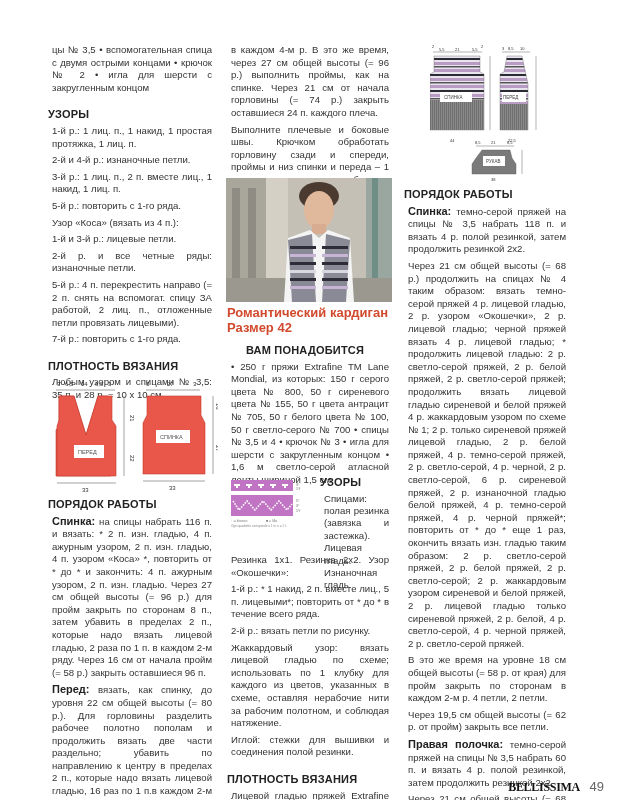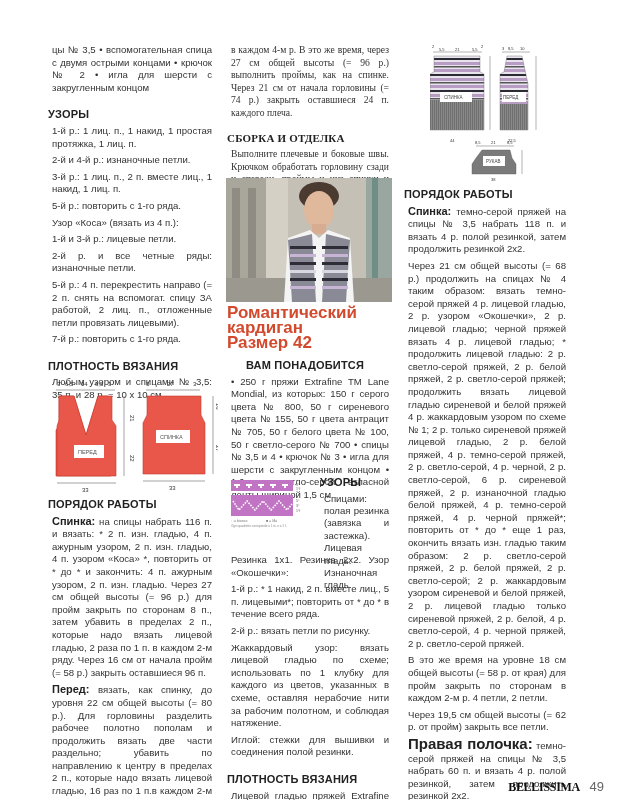--- a/index.html
+++ b/index.html
@@ -2,21 +2,21 @@
 <html><head>
 <meta charset="utf-8">
 <style>
   * { box-sizing: border-box; margin: 0; padding: 0; }
   html, body { width: 618px; height: 800px; background: #ffffff; overflow: hidden; }
   body { font-family: "Liberation Sans", sans-serif; color: #333; font-size: 9.6px; line-height: 12.6px; position: relative; }
   .col { position: absolute; }
   .p { text-align: justify; margin: 4px; }
   .h { font-weight: bold; font-size: 11px; color: #222; margin-top: 10px; margin-bottom: 1px; letter-spacing: 0.2px; }
   .b { font-weight: bold; color: #222; }
-  .red { color: #d24a2e; font-weight: bold; font-size: 17px; line-height: 15px; }
+  .red { color: #d24a2e; font-weight: bold; font-size: 13px; line-height: 15px; }
   .footer { position: absolute; right: 14px; bottom: 6px; font-size: 13px; }
   .brand { font-family: "Liberation Serif", serif; font-weight: bold; font-size: 12px; letter-spacing: -0.3px; color: #111; margin-right: 6px; margin-top: 46px; }
   .pnum { color: #666; font-size: 13px; }
   svg text { font-family: "Liberation Sans", sans-serif; }
 </style>
 </head>
 <body>
 
 <div class="col" style="left:48px; top:40px; width:168px;">
   <p class="p">цы № 3,5 • вспомогательная спица с двумя острыми концами • крючок № 2 • игла для шерсти с закругленным концом</p>
@@ -72,23 +72,22 @@
     <text x="121" y="117" font-size="6" fill="#333">33</text>
   </svg>
 </div>
 
 <div class="col" style="left:48px; top:498px; width:168px;">
   <div class="h" style="margin-top:0;">ПОРЯДОК РАБОТЫ</div>
   <p class="p"><span class="b" style="font-size:11px;">Спинка:</span><span> на спицы набрать 116 п. и вязать: * 2 п. изн. гладью, 4 п. ажурным узором, 2 п. изн. гладью, 4 п. узором «Коса» *, повторить от * до * и закончить: 4 п. ажурным узором, 2 п. изн. гладью. Через 27 см общей высоты (= 96 р.) для пройм закрыть по сторонам 8 п., затем убавить в пределах 2 п., которые надо вязать лицевой гладью, 2 раза по 1 п. в каждом 2-м ряду. Через 16 см от начала пройм (= 58 р.) закрыть оставшиеся 96 п.</span></p>
   <p class="p"><span class="b" style="font-size:11px;">Перед:</span><span> вязать, как спинку, до уровня 22 см общей высоты (= 80 р.). Для горловины разделить рабочее полотно пополам и продолжить вязать две части раздельно; убавить по направлению к центру в пределах 2 п., которые надо вязать лицевой гладью, 16 раз по 1 п.в каждом 2-м р., 8 раз по 1 п.</span></p>
 </div>
 
-<div class="col" style="left:227px; top:40px; width:166px;font-family:Liberation Serif, serif;">
+<div class="col" style="left:227px; top:40px; width:166px;">
   <p class="p">в каждом 4-м р. В это же время, через 27 см общей высоты (= 96 р.) выполнить проймы, как на спинке. Через 21 см от начала горловины (= 74 р.) закрыть оставшиеся 24 п. каждого плеча.</p>
-  <div class="h" style="margin-top:12px;">СБОРКА И ОТДЕЛКА</div>
   <p class="p">Выполните плечевые и боковые швы. Крючком обработать горловину сзади и спереди, проймы и низ спинки и переда – 1 ряд соединительными столбиками.</p>
 </div>
 
 <div class="col" style="left:226px; top:178px; width:166px; height:124px; overflow:hidden; background:#b9b6ae;">
   <svg width="166" height="124" viewBox="0 0 166 124">
     <rect width="166" height="124" fill="#c4c0b6"></rect>
     <rect x="0" y="0" width="40" height="124" fill="#a9a69c"></rect>
     <rect x="6" y="10" width="8" height="90" fill="#8f8c84"></rect>
     <rect x="22" y="10" width="8" height="90" fill="#8f8c84"></rect>
     <rect x="40" y="0" width="22" height="110" fill="#d4d0c6"></rect>
@@ -225,21 +224,21 @@
     <text x="61" y="139" font-size="4" fill="#333">38</text>
   </svg>
 </div>
 
 <div class="col" style="left:404px; top:188px; width:166px;">
   <div class="h" style="margin-top:0;">ПОРЯДОК РАБОТЫ</div>
   <p class="p"><span class="b" style="font-size:11px;">Спинка:</span><span> темно-серой пряжей на спицы № 3,5 набрать 118 п. и вязать 4 р. полой резинкой, затем продолжить резинкой 2х2.</span></p>
   <p class="p">Через 21 см общей высоты (= 68 р.) продолжить на спицах № 4 таким образом: вязать темно-серой пряжей 4 р. лицевой гладью, 2 р. узором «Окошечки», 2 р. лицевой гладью; черной пряжей вязать 4 р. лицевой гладью; * продолжить лицевой гладью: 2 р. светло-серой пряжей, 2 р. белой пряжей, 2 р. светло-серой пряжей; продолжить вязать лицевой гладью сиреневой и белой пряжей 4 р. жаккардовым узором по схеме № 1; 2 р. только сиреневой пряжей лицевой гладью, 2 р. белой пряжей, 4 р. темно-серой пряжей, 2 р. светло-серой, 4 р. черной, 2 р. светло-серой, 6 р. сиреневой пряжей, 2 р. изнаночной гладью белой пряжей, 4 р. темно-серой пряжей, 4 р. черной пряжей*; повторить от * до * еще 1 раз, окончить вязать изн. гладью таким образом: 2 р. светло-серой пряжей, 2 р. белой пряжей, 2 р. светло-серой; 2 р. жаккардовым узором сиреневой и белой пряжей, 2 р. лицевой гладью только сиреневой пряжей, 2 р. белой, 4 р. светло-серой, 4 р. черной пряжей, 2 р. светло-серой пряжей.</p>
   <p class="p">В это же время на уровне 18 см общей высоты (= 58 р. от края) для пройм закрыть по сторонам в каждом 2-м р. 4 петли, 2 петли.</p>
   <p class="p">Через 19,5 см общей высоты (= 62 р. от пройм) закрыть все петли.</p>
-  <p class="p"><span class="b" style="font-size:15px;">Правая полочка:</span><span> темно-серой пряжей на спицы № 3,5 набрать 60 п. и вязать 4 р. полой резинкой, затем продолжить резинкой 2х2.</span></p>
+  <p class="p"><span class="b" style="font-size:11px;">Правая полочка:</span><span> темно-серой пряжей на спицы № 3,5 набрать 60 п. и вязать 4 р. полой резинкой, затем продолжить резинкой 2х2.</span></p>
   <p class="p">Через 21 см общей высоты (= 68 р.) продолжить на спицах № 4, чередуя цвета, как на спинке.</p>
   <p class="p">Через 1,5 см общей высоты (= 4 р. от ►</p>
 </div>
 
 <div class="footer">
   <span class="brand">BELLISSIMA</span>
   <span class="pnum">49</span>
 </div>
 
 </body></html>

